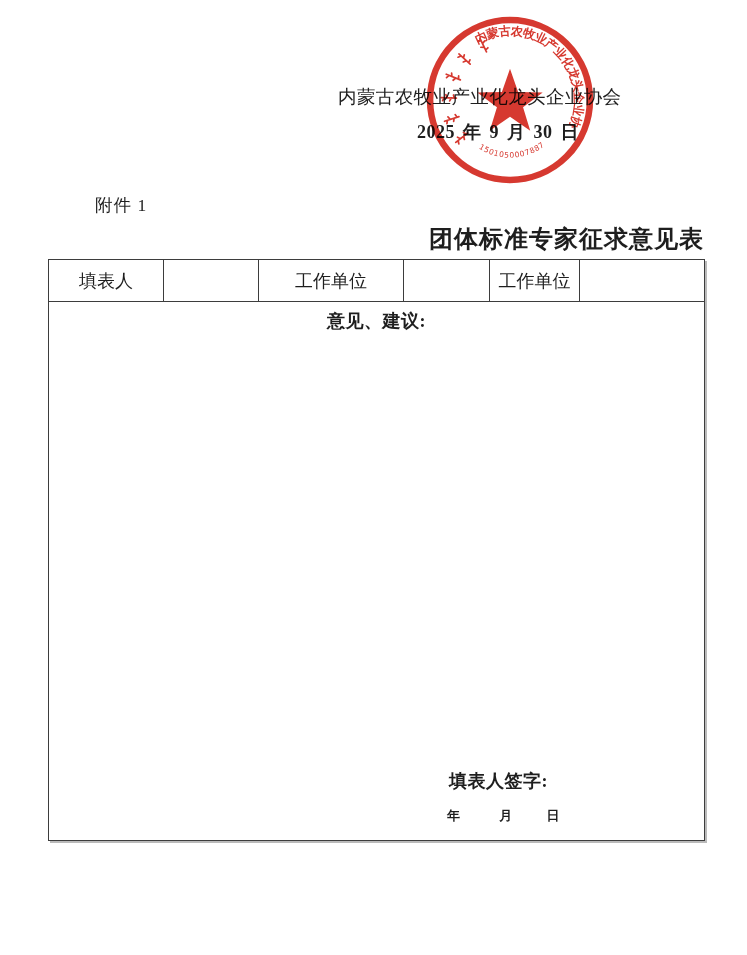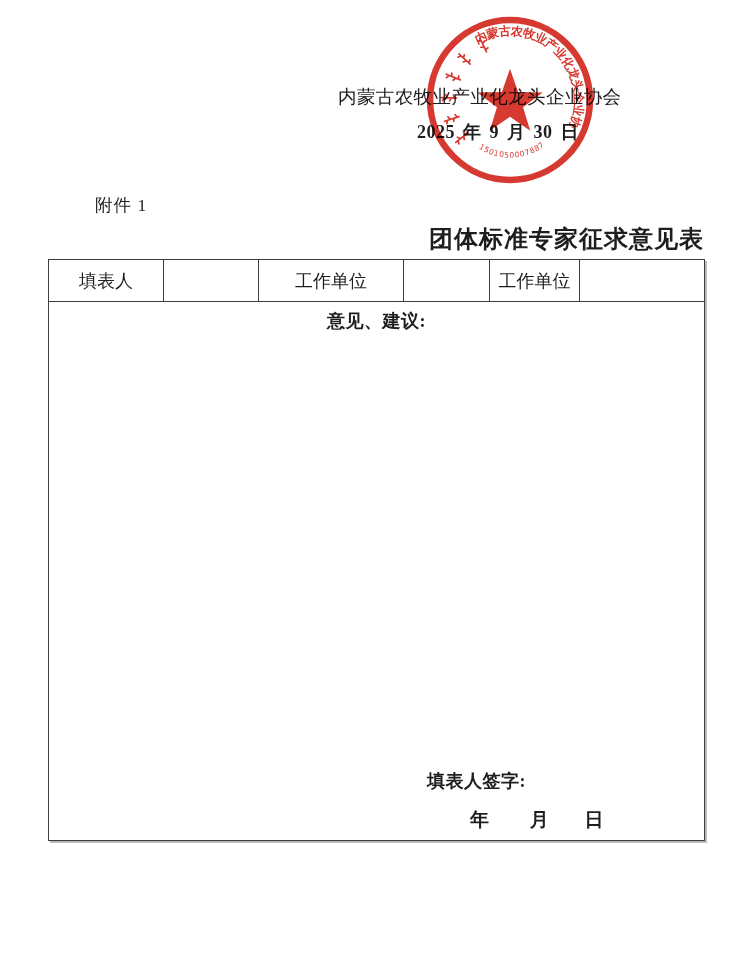--- a/index.html
+++ b/index.html
@@ -73,26 +73,26 @@
   .r2{height:42px;}
   .r3{height:40px;}
   .r4{height:539px;}
   .comments-cell{
     text-align:left;vertical-align:top;position:relative;font-weight:bold;
   }
   .comments-label{
     display:block;padding:7px 2px 0 2px;font-size:18px;letter-spacing:0.5px;
   }
   .sign-label{
-    position:absolute;left:378px;top:467px;
+    position:absolute;left:400px;top:467px;
     font-size:18px;letter-spacing:0.5px;white-space:nowrap;
   }
   .sign-date{
     position:absolute;left:398px;top:505px;
-    font-size:19px;white-space:nowrap;margin-left:23px;
+    font-size:13px;white-space:nowrap;
   }
   .sign-date .y{display:inline-block;margin-right:36px;}
   .sign-date .m{display:inline-block;margin-right:31px;}
   .sign-date .d{display:inline-block;}
 </style>
 </head>
 <body>
 
 <div class="page">
 

